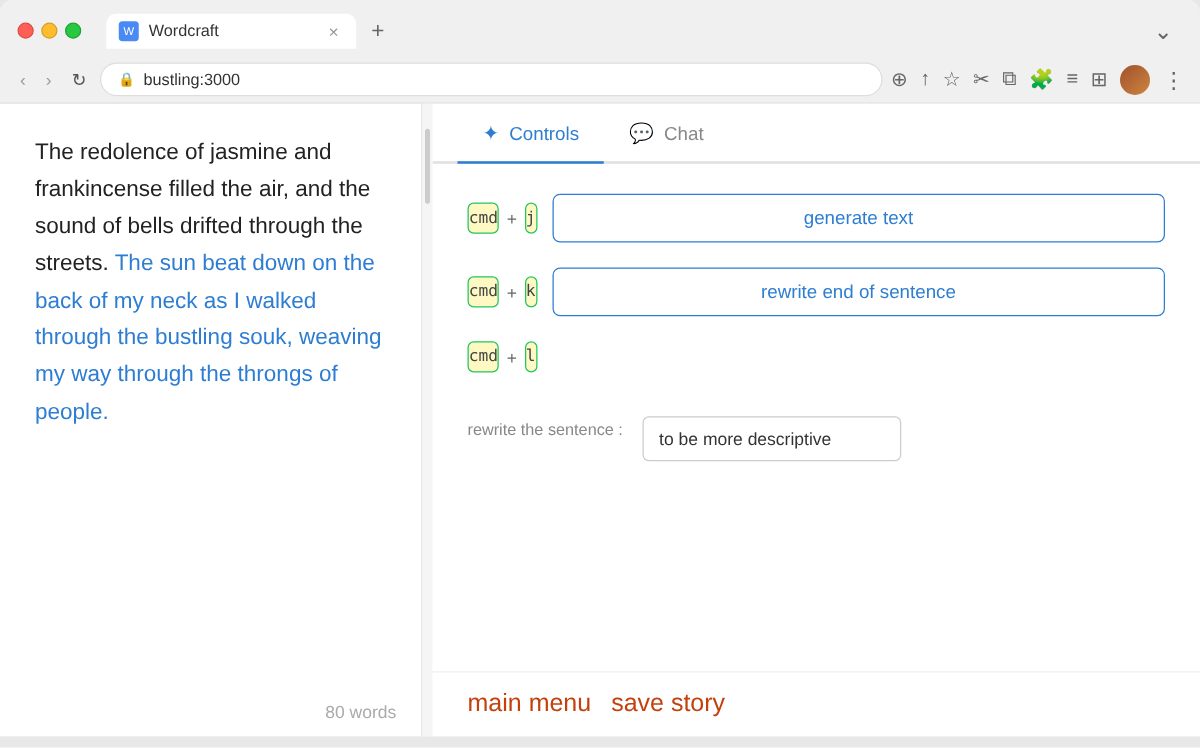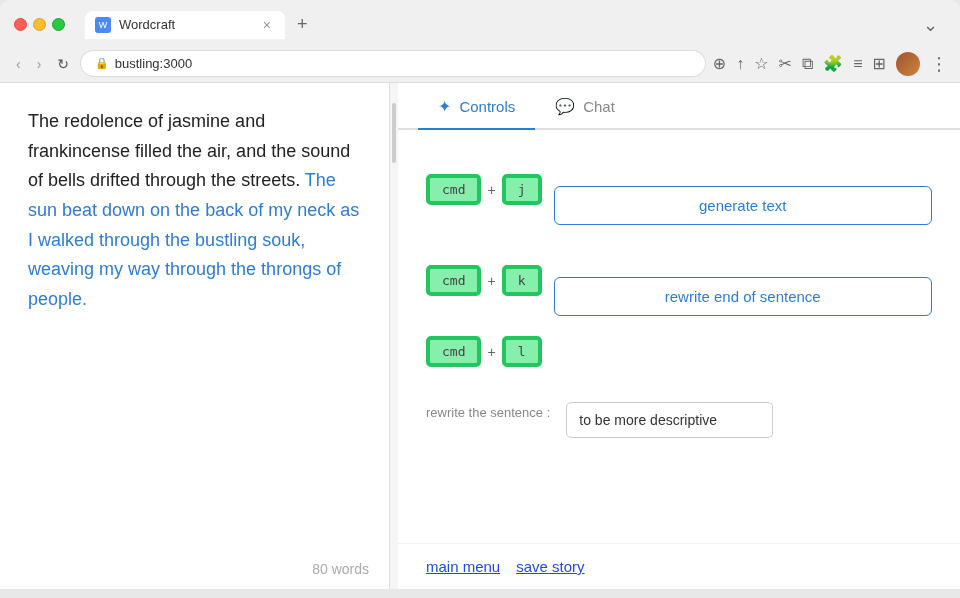--- a/index.html
+++ b/index.html
@@ -135,21 +135,21 @@
 
     
     .app-container {
       display: flex;
       height: calc(598px - 92px);
       background: #fff;
     }
 
     
     .editor-panel {
-      width: 390px;
+      width: 338px;
       border-right: 1px solid #e0e0e0;
       display: flex;
       flex-direction: column;
       position: relative;
       overflow: hidden;
     }
     .editor-content {
       flex: 1;
       padding: 24px 28px;
       font-size: 18px;
@@ -230,24 +230,24 @@
       gap: 12px;
     }
 
     .kbd-combo {
       display: flex;
       align-items: center;
       gap: 6px;
       flex-shrink: 0;
     }
     .kbd {
-      background: #86efac;
-      border: 4px solid #22c55e;
+      background: #fef9c3;
+      border: 1px solid #22c55e;
       border-radius: 5px;
-      padding: 4px 12px;
+      padding: 4px 0;
       font-size: 13px;
       font-weight: 500;
       color: #444;
       font-family: monospace;
     }
     .plus-sign {
       color: #666;
       font-size: 14px;
     }
 
@@ -255,21 +255,20 @@
       flex: 1;
       background: white;
       border: 1.5px solid #2d7dd2;
       border-radius: 6px;
       padding: 10px 16px;
       color: #2d7dd2;
       font-size: 15px;
       cursor: pointer;
       text-align: center;
       min-width: 180px;
-      margin-top: 32px;
     }
 
     .rewrite-section {
       display: flex;
       flex-direction: row;
       gap: 8px;
       margin-left: 0;
     }
     .rewrite-label-row {
       display: flex;
@@ -304,23 +303,22 @@
     }
 
     .footer-actions {
       display: flex;
       gap: 16px;
       padding: 14px 28px;
       border-top: 1px solid #f0f0f0;
       margin-top: auto;
     }
     .footer-link {
-      font-size: 15px;
-      color: #1d4ed8;
-      text-decoration: underline;
+      font-size: 20px;
+      color: #c2410c;
       cursor: pointer;
     }
   </style>
 </head>
 <body>
 
 <div class="browser-chrome">
   <div class="title-bar">
     <div class="traffic-lights">
       <div class="traffic-light tl-red"></div>

